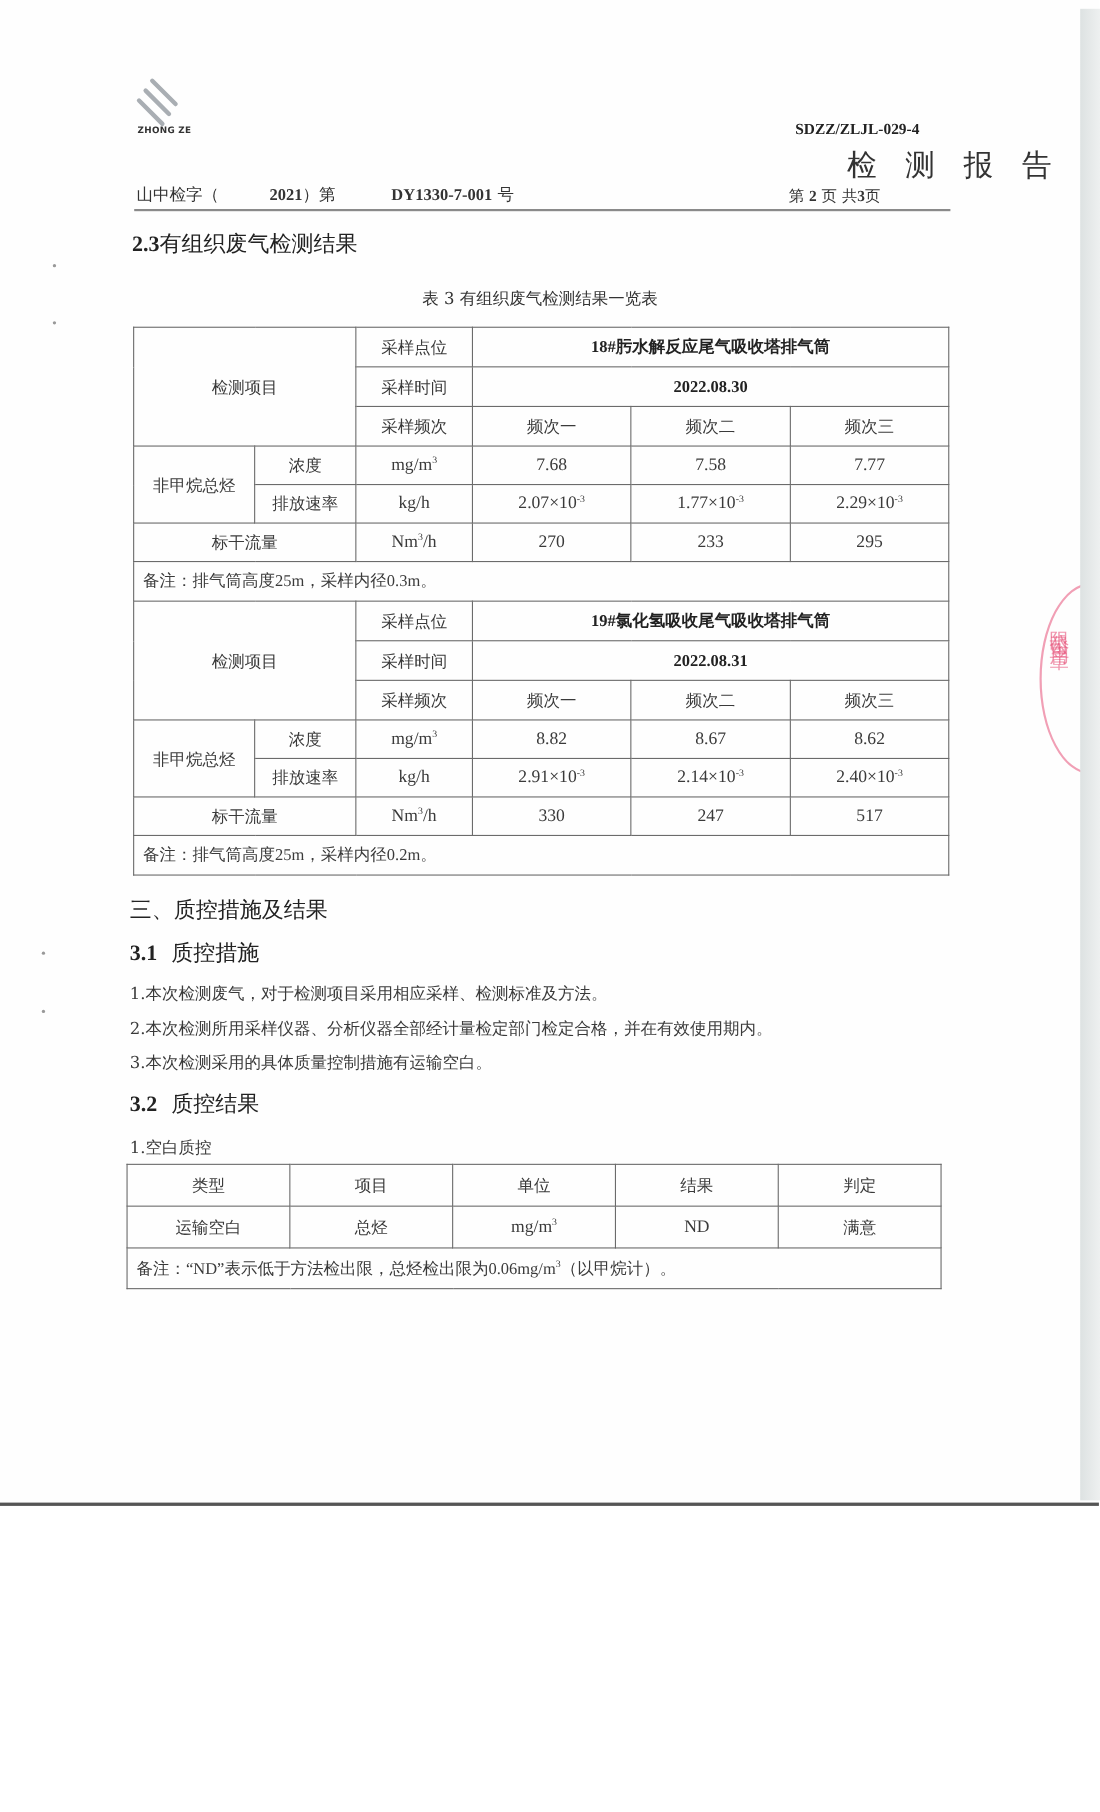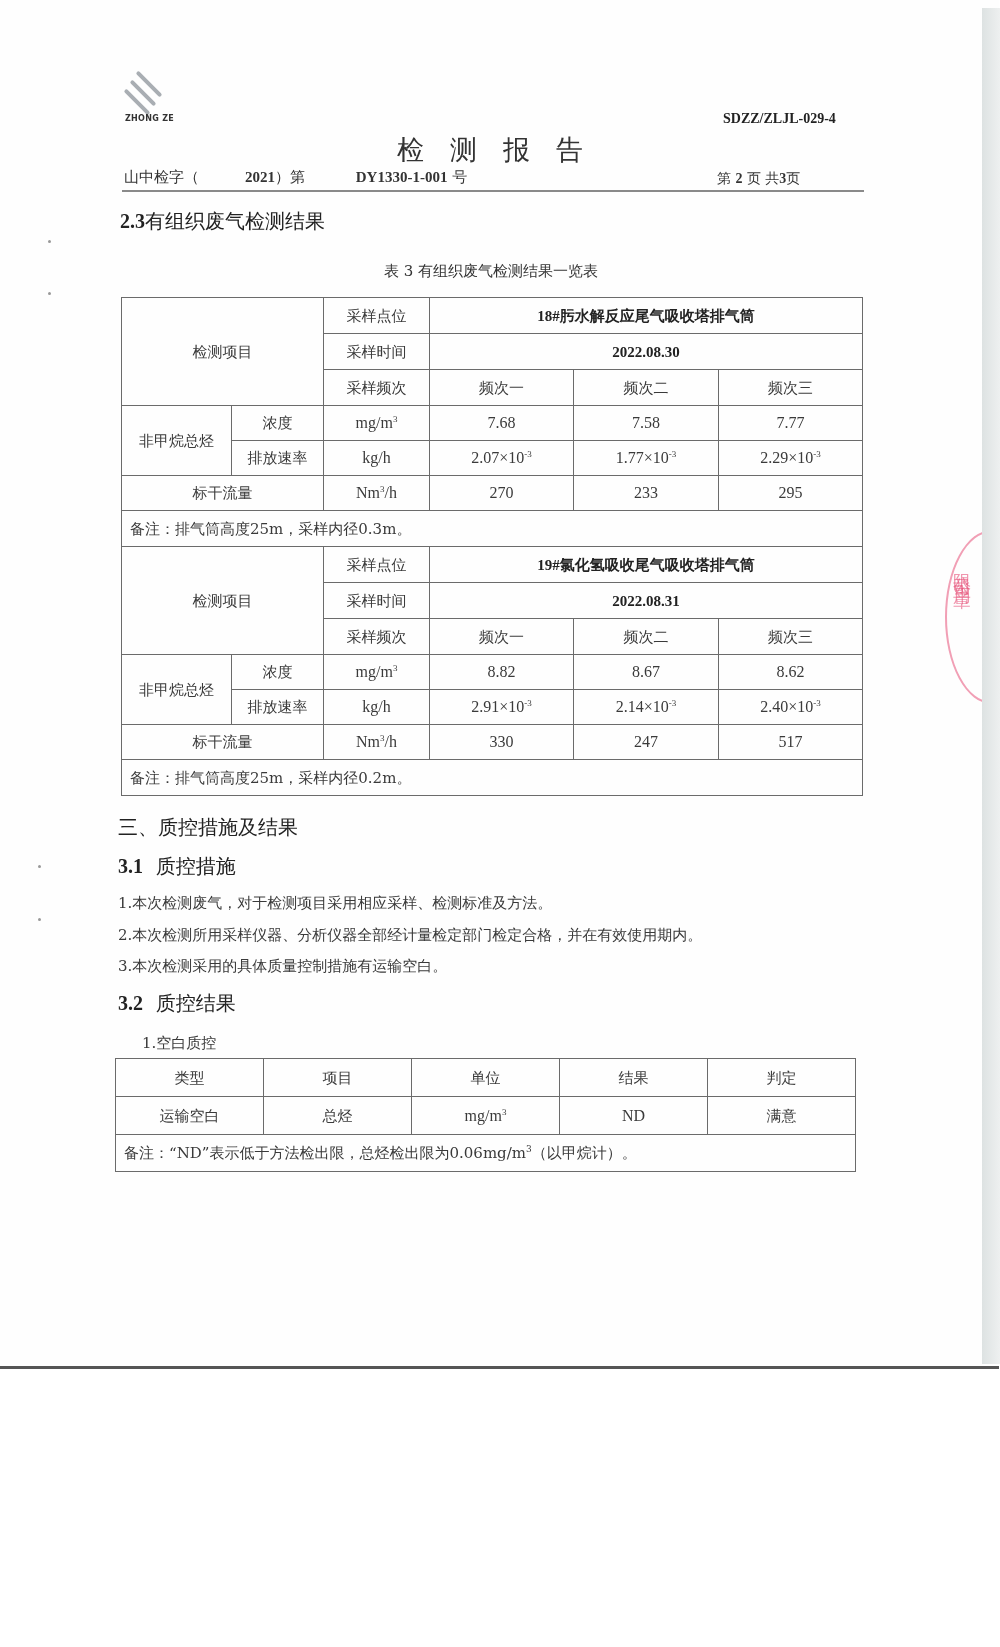--- a/index.html
+++ b/index.html
@@ -13,32 +13,32 @@
     padding-left: 17px;
   }
   .right-strip {
     position: absolute; left: 982px; top: 8px; width: 18px; height: 1356px;
     background: linear-gradient(to right, #dde2e2, #eef0f0);
   }
   .logo { position: absolute; left: 124px; top: 72px; width: 60px; height: 56px; }
   .logo .bar { position: absolute; height: 4px; width: 34px; background: #a9aeb3; transform: rotate(45deg); border-radius: 2px; }
   .logo-text { position: absolute; left: 125px; top: 114px; font-family: "DejaVu Sans", sans-serif; font-size: 8px; font-weight: bold; color: #333; letter-spacing: 0.3px; }
   .doc-code { position: absolute; left: 723px; top: 111px; font-size: 14px; font-weight: bold; color: #222; font-family: "Liberation Serif", serif; }
-  .doc-title { position: absolute; left: 0; width: 982px; top: 132px; text-align: center; font-size: 27px; letter-spacing: 26px; color: #333; padding-left: 24px; box-sizing: border-box; }
+  .doc-title { position: absolute; left: 0; width: 982px; top: 132px; text-align: right; font-size: 27px; letter-spacing: 26px; color: #333; padding-left: 24px; box-sizing: border-box; }
   .report-no { position: absolute; left: 124px; top: 168px; font-size: 15px; color: #333; }
   .report-no b { font-family: "Liberation Serif", serif; margin-left: 46px; }
   .page-no { position: absolute; left: 717px; top: 170px; font-size: 14px; color: #333; }
   .page-no b { font-family: "Liberation Serif", serif; }
   .header-rule { position: absolute; left: 122px; top: 190px; width: 742px; height: 2px; background: #8a8a8a; }
   .h-section { position: absolute; font-size: 20px; color: #222; }
   .h-section.bold-num b { font-family: "Liberation Serif", serif; font-weight: bold; }
   .caption { position: absolute; left: 0; width: 982px; top: 262px; text-align: center; font-size: 15px; color: #333; padding-left: 0; }
   table.grid { position: absolute; border-collapse: collapse; table-layout: fixed; font-size: 15px; color: #3a3a3a; }
   table.grid td { border: 1.3px solid #6b6b6b; text-align: center; vertical-align: middle; padding: 0; line-height: 1.2; }
-  table.grid td.left { text-align: left; padding-left: 8px; }
+  table.grid td.left { text-align: left; padding-left: 8px; font-family: Liberation Serif, serif; }
   table.grid td.strong { font-weight: bold; font-family: "Liberation Serif", serif; color: #222; }
   .num { font-family: "Liberation Serif", serif; font-size: 16px; }
   sup { font-size: 9px; vertical-align: 6px; }
   .para { position: absolute; left: 118px; font-size: 15px; color: #3a3a3a; }
   .stamp {
     position: absolute; left: 945px; top: 530px; width: 90px; height: 170px; border: 2px solid rgba(230,80,120,0.55);
     border-radius: 50%; overflow: hidden;
   }
   .stamp-text { position: absolute; left: 950px; top: 560px; color: rgba(230,80,120,0.6); font-size: 18px; writing-mode: vertical-rl; letter-spacing: 2px; }
   .dot { position: absolute; width: 3px; height: 3px; background: #999; border-radius: 50%; }
@@ -52,21 +52,21 @@
     <div class="bar" style="left:8px;top:10px;"></div>
     <div class="bar" style="left:2px;top:19px;"></div>
     <div class="bar" style="left:-4px;top:28px;"></div>
   </div>
   <div class="logo-text">ZHONG ZE</div>
 
   <div class="doc-code">SDZZ/ZLJL-029-4</div>
   <div class="doc-title">检测报告</div>
 
   <div class="report-no">
-    <span>山中检字（</span><b>2021</b><span>）第 </span><b>DY1330-1-001</b><span> 号</span>
+    <span>山中检字（</span><b>2021</b><span>）第 </span><b>DY1330-7-001</b><span> 号</span>
   </div>
   <div class="page-no">
     <span>第 </span><b>2</b><span> 页   共</span><b>3</b><span>页</span>
   </div>
   <div class="header-rule"></div>
 
   <div class="h-section bold-num" style="left:120px;top:208px;">
     <b>2.3</b><span>有组织废气检测结果</span>
   </div>
   <div class="caption">表 3   有组织废气检测结果一览表</div>
@@ -170,21 +170,21 @@
   <div class="h-section bold-num" style="left:118px;top:853px;">
     <b>3.1</b>&nbsp;&nbsp;<span>质控措施</span>
   </div>
   <div class="para" style="top:894px;">1.本次检测废气，对于检测项目采用相应采样、检测标准及方法。</div>
   <div class="para" style="top:926px;">2.本次检测所用采样仪器、分析仪器全部经计量检定部门检定合格，并在有效使用期内。</div>
   <div class="para" style="top:957px;">3.本次检测采用的具体质量控制措施有运输空白。</div>
 
   <div class="h-section bold-num" style="left:118px;top:990px;">
     <b>3.2</b>&nbsp;&nbsp;<span>质控结果</span>
   </div>
-  <div class="para" style="top:1034px;margin-left:24px;">1.空白质控</div>
+  <div class="para" style="top:1034px;">1.空白质控</div>
 
   <table class="grid" style="left:115px;top:1058px;width:740px;">
     <colgroup>
       <col style="width:148px">
         <col style="width:148px">
         <col style="width:148px">
         <col style="width:148px">
         <col style="width:148px">
     </colgroup>
     <tbody>

